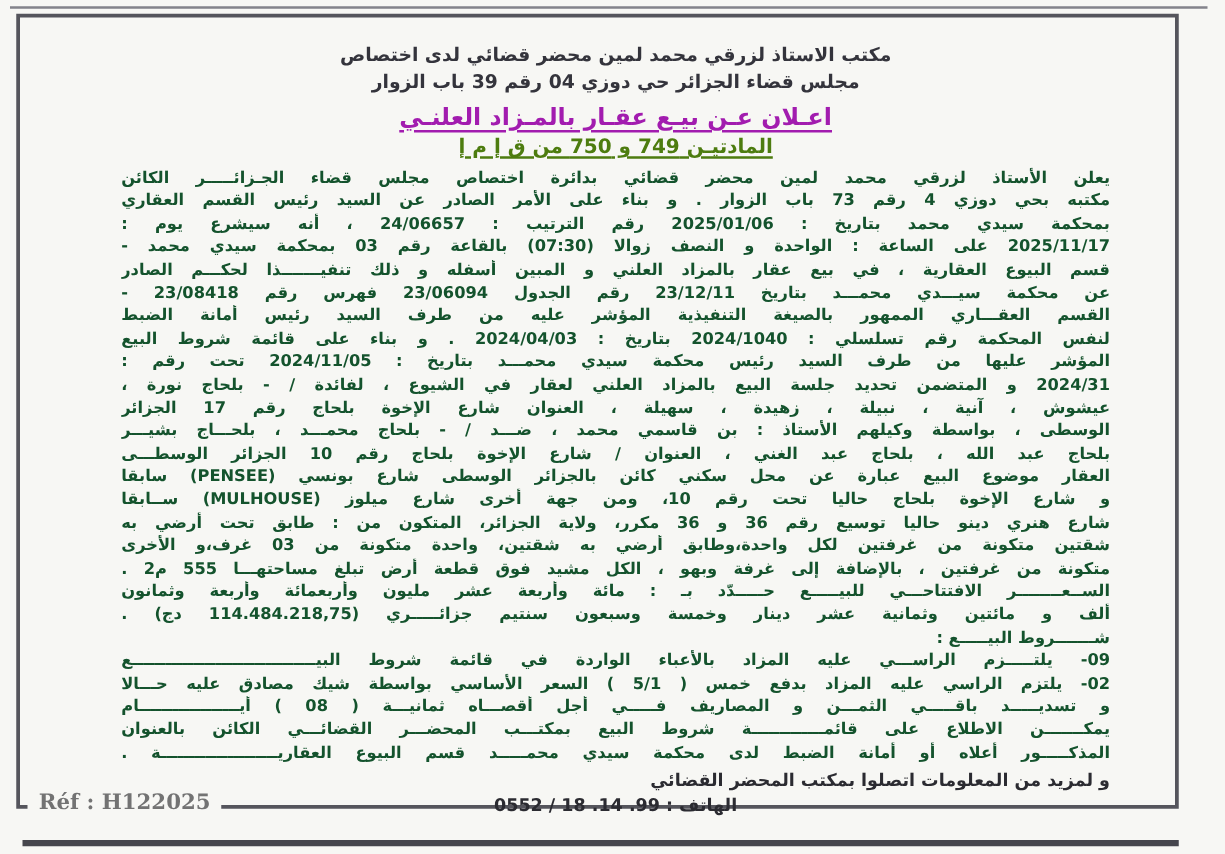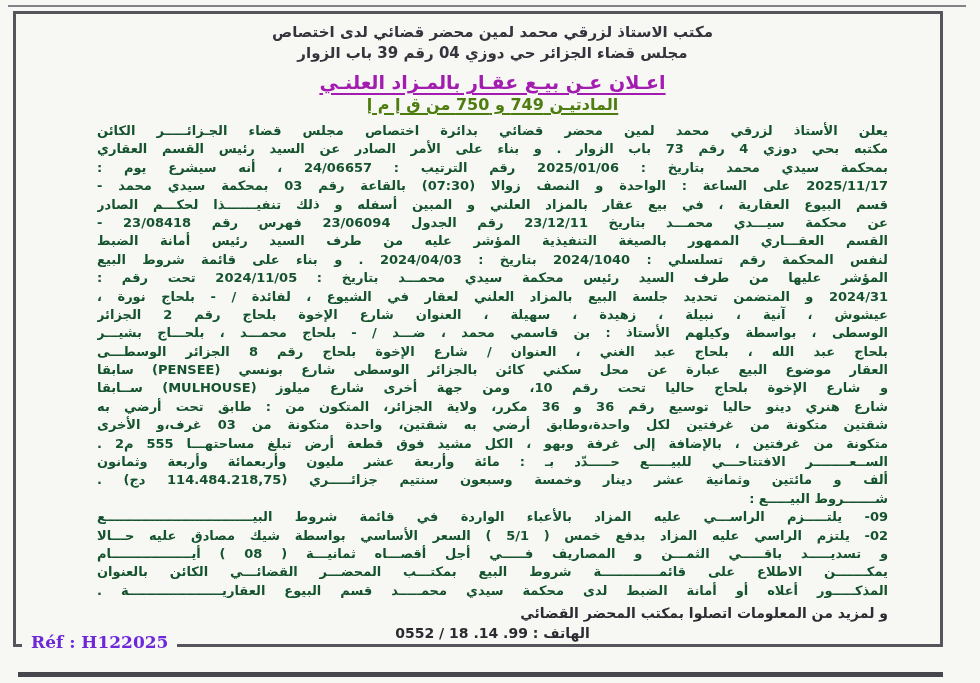--- a/index.html
+++ b/index.html
@@ -19,21 +19,21 @@
   }
   .content{
     position:absolute;left:97px;top:14px;width:791px;
     direction:rtl;
     color:#2b2b31;
     font-weight:bold;
   }
   .hdr{
     text-align:center;font-size:15px;line-height:21px;color:#34343c;
   }
-  .hdr:first-child{margin-top:8px;}
+  .hdr:first-child{margin-top:20px;}
   .doc-title{
     margin-top:6px;text-align:center;font-size:19px;line-height:24px;
     color:#a21caf;
     text-decoration:underline;text-decoration-thickness:2px;text-underline-offset:4px;
   }
   .doc-subtitle{
     text-align:center;font-size:16px;line-height:22px;color:#4d7c0f;
     text-decoration:underline;text-decoration-thickness:1.5px;text-underline-offset:3px;
   }
   .body-block{margin-top:6px;}
@@ -42,21 +42,21 @@
     text-align:justify;text-align-last:justify;
     white-space:nowrap;
     color:#14532d;
   }
   .line.short{text-align:right;text-align-last:right;}
   .contact{margin-top:3px;text-align:right;font-size:14px;line-height:20px;}
   .phone{text-align:center;font-size:14px;line-height:20px;}
   .ref{
     position:absolute;left:22px;top:632px;z-index:3;
     background:#f7f7f4;padding:0 9px;
-    font-family:"DejaVu Serif",serif;font-weight:bold;font-size:17px;color:#6d28d9;
+    font-family:"DejaVu Serif",serif;font-weight:bold;font-size:17px;color:#737373;
     white-space:nowrap;
   }
   .bottom-bar{
     position:absolute;left:18px;top:672px;width:925px;height:5px;
     background:#46464d;
   }
 </style>
 </head>
 <body>
 
@@ -75,23 +75,23 @@
         <div class="line">يعلن الأستاذ لزرقي محمد لمين محضر قضائي بدائرة اختصاص مجلس قضاء الجـزائـــــر الكائن</div>
         <div class="line">مكتبه بحي دوزي 4 رقم 73 باب الزوار . و بناء على الأمر الصادر عن السيد رئيس القسم العقاري</div>
         <div class="line">بمحكمة سيدي محمد بتاريخ : 2025/01/06 رقم الترتيب : 24/06657 ، أنه سيشرع يوم :</div>
         <div class="line">2025/11/17 على الساعة : الواحدة و النصف زوالا (07:30) بالقاعة رقم 03 بمحكمة سيدي محمد -</div>
         <div class="line">قسم البيوع العقارية ، في بيع عقار بالمزاد العلني و المبين أسفله و ذلك تنفيـــــــذا لحكـــم الصادر</div>
         <div class="line">عن محكمة سيـــدي محمـــد بتاريخ 23/12/11 رقم الجدول 23/06094 فهرس رقم 23/08418 -</div>
         <div class="line">القسم العقـــاري الممهور بالصيغة التنفيذية المؤشر عليه من طرف السيد رئيس أمانة الضبط</div>
         <div class="line">لنفس المحكمة رقم تسلسلي : 2024/1040 بتاريخ : 2024/04/03 . و بناء على قائمة شروط البيع</div>
         <div class="line">المؤشر عليها من طرف السيد رئيس محكمة سيدي محمـــد بتاريخ : 2024/11/05 تحت رقم :</div>
         <div class="line">2024/31 و المتضمن تحديد جلسة البيع بالمزاد العلني لعقار في الشيوع ، لفائدة / - بلحاج نورة ،</div>
-        <div class="line">عيشوش ، آنية ، نبيلة ، زهيدة ، سهيلة ، العنوان شارع الإخوة بلحاج رقم 2 الجزائر</div>
+        <div class="line">عيشوش ، آنية ، نبيلة ، زهيدة ، سهيلة ، العنوان شارع الإخوة بلحاج رقم 17 الجزائر</div>
         <div class="line">الوسطى ، بواسطة وكيلهم الأستاذ : بن قاسمي محمد ، ضـــد / - بلحاج محمـــد ، بلحـــاج بشيـــر</div>
-        <div class="line">بلحاج عبد الله ، بلحاج عبد الغني ، العنوان / شارع الإخوة بلحاج رقم 8 الجزائر الوسطـــى</div>
+        <div class="line">بلحاج عبد الله ، بلحاج عبد الغني ، العنوان / شارع الإخوة بلحاج رقم 10 الجزائر الوسطـــى</div>
         <div class="line">العقار موضوع البيع عبارة عن محل سكني كائن بالجزائر الوسطى شارع بونسي (PENSEE) سابقا</div>
         <div class="line">و شارع الإخوة بلحاج حاليا تحت رقم 10، ومن جهة أخرى شارع ميلوز (MULHOUSE) ســابقا</div>
         <div class="line">شارع هنري دينو حاليا توسيع رقم 36 و 36 مكرر، ولاية الجزائر، المتكون من : طابق تحت أرضي به</div>
         <div class="line">شقتين متكونة من غرفتين لكل واحدة،وطابق أرضي به شقتين، واحدة متكونة من 03 غرف،و الأخرى</div>
         <div class="line">متكونة من غرفتين ، بالإضافة إلى غرفة وبهو ، الكل مشيد فوق قطعة أرض تبلغ مساحتهـــا 555 م2 .</div>
         <div class="line">الســعــــــــر الافتتاحـــي للبيـــــع حـــــدّد بـ : مائة وأربعة عشر مليون وأربعمائة وأربعة وثمانون</div>
         <div class="line">ألف و مائتين وثمانية عشر دينار وخمسة وسبعون سنتيم جزائـــــري (114.484.218,75 دج) .</div>
         <div class="line short">شـــــــروط البيـــــع :</div>
         <div class="line">09- يلتـــــزم الراســـي عليه المزاد بالأعباء الواردة في قائمة شروط البيـــــــــــــــــــــــــــــــــع</div>
         <div class="line">02- يلتزم الراسي عليه المزاد بدفع خمس ( 5/1 ) السعر الأساسي بواسطة شيك مصادق عليه حـــالا</div>

